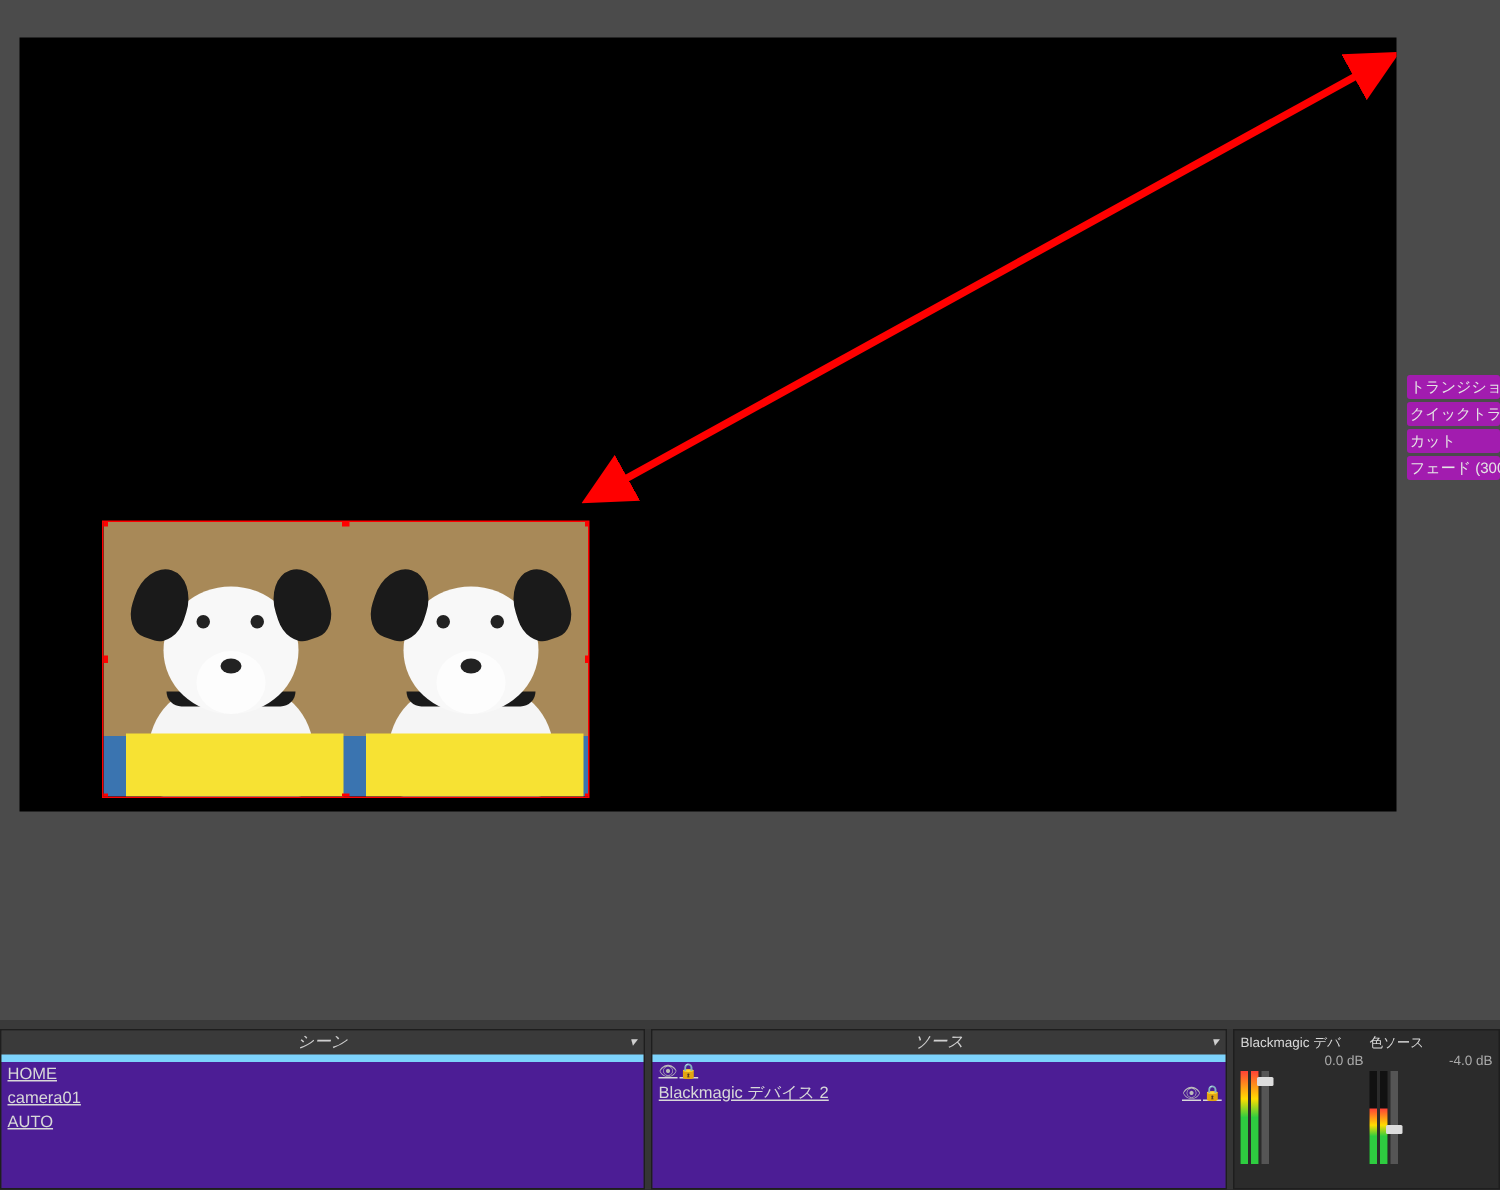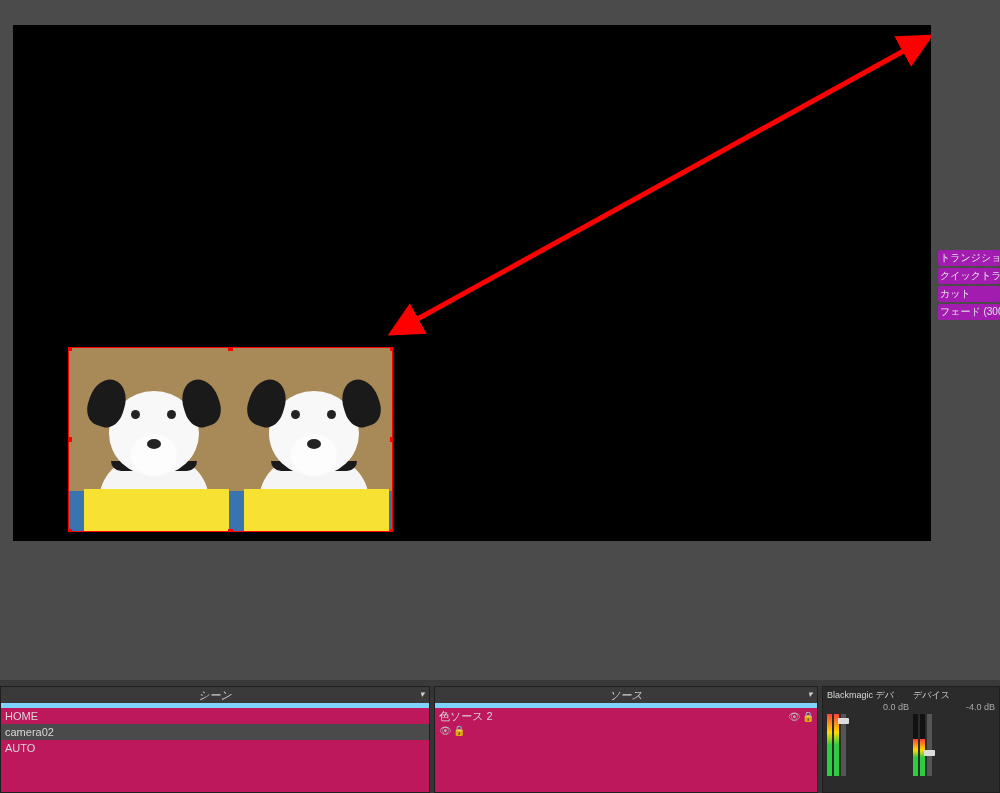--- a/index.html
+++ b/index.html
@@ -99,21 +99,22 @@
     position: absolute;
     right: 2px; top: 2px;
     width: 10px; height: 10px;
     font-size: 9px;
     line-height: 10px;
   }
   .panel-body {
     flex: 1;
     overflow: hidden;
     position: relative;
-    background: #be185d;
+    background: #4c1d95;
+    text-decoration: underline;
   }
   .list-item {
     padding: 1px 4px;
     color: #d8d8d8;
     font-size: 11px;
     line-height: 14px;
     white-space: nowrap;
   }
   .list-item.selected {
     background: #4a4a4a;
@@ -348,39 +349,39 @@
 
   <div class="bottom-panels">
 
     <div class="panel panel-scenes">
       <div class="panel-header">
         <span>シーン</span>
         <span class="collapse-icon">▾</span>
       </div>
       <div class="panel-body" id="scenes-body">
           <div class="list-item">HOME</div>
-          <div class="list-item selected">camera02</div>
+          <div class="list-item">camera01</div>
           <div class="list-item">AUTO</div>
         </div>
     </div>
 
     <div class="panel panel-sources">
       <div class="panel-header">
         <span>ソース</span>
         <span class="collapse-icon">▾</span>
       </div>
       <div class="panel-body" id="sources-body">
           <div class="source-row">
-            <div class="name">色ソース 2</div>
             <div class="icons">
               <div class="ico">👁</div>
               <div class="ico">🔒</div>
             </div>
           </div>
           <div class="source-row">
+            <div class="name">Blackmagic デバイス 2</div>
             <div class="icons">
               <div class="ico">👁</div>
               <div class="ico">🔒</div>
             </div>
           </div>
         </div>
     </div>
 
     <div class="panel panel-mixer">
       <div class="mixer-body">
@@ -394,21 +395,21 @@
                 </div>
               <div class="meter">
                   <div class="grad a"></div>
                 </div>
               <div class="slider">
                   <div class="knob high"></div>
                 </div>
             </div>
           </div>
           <div class="mix-ch">
-            <div class="mix-label">デバイス</div>
+            <div class="mix-label">色ソース</div>
             <div class="mix-db">-4.0 dB</div>
             <div class="meter-row">
               <div class="meter">
                   <div class="grad b"></div>
                 </div>
               <div class="meter">
                   <div class="grad b"></div>
                 </div>
               <div class="slider">
                   <div class="knob low"></div>

